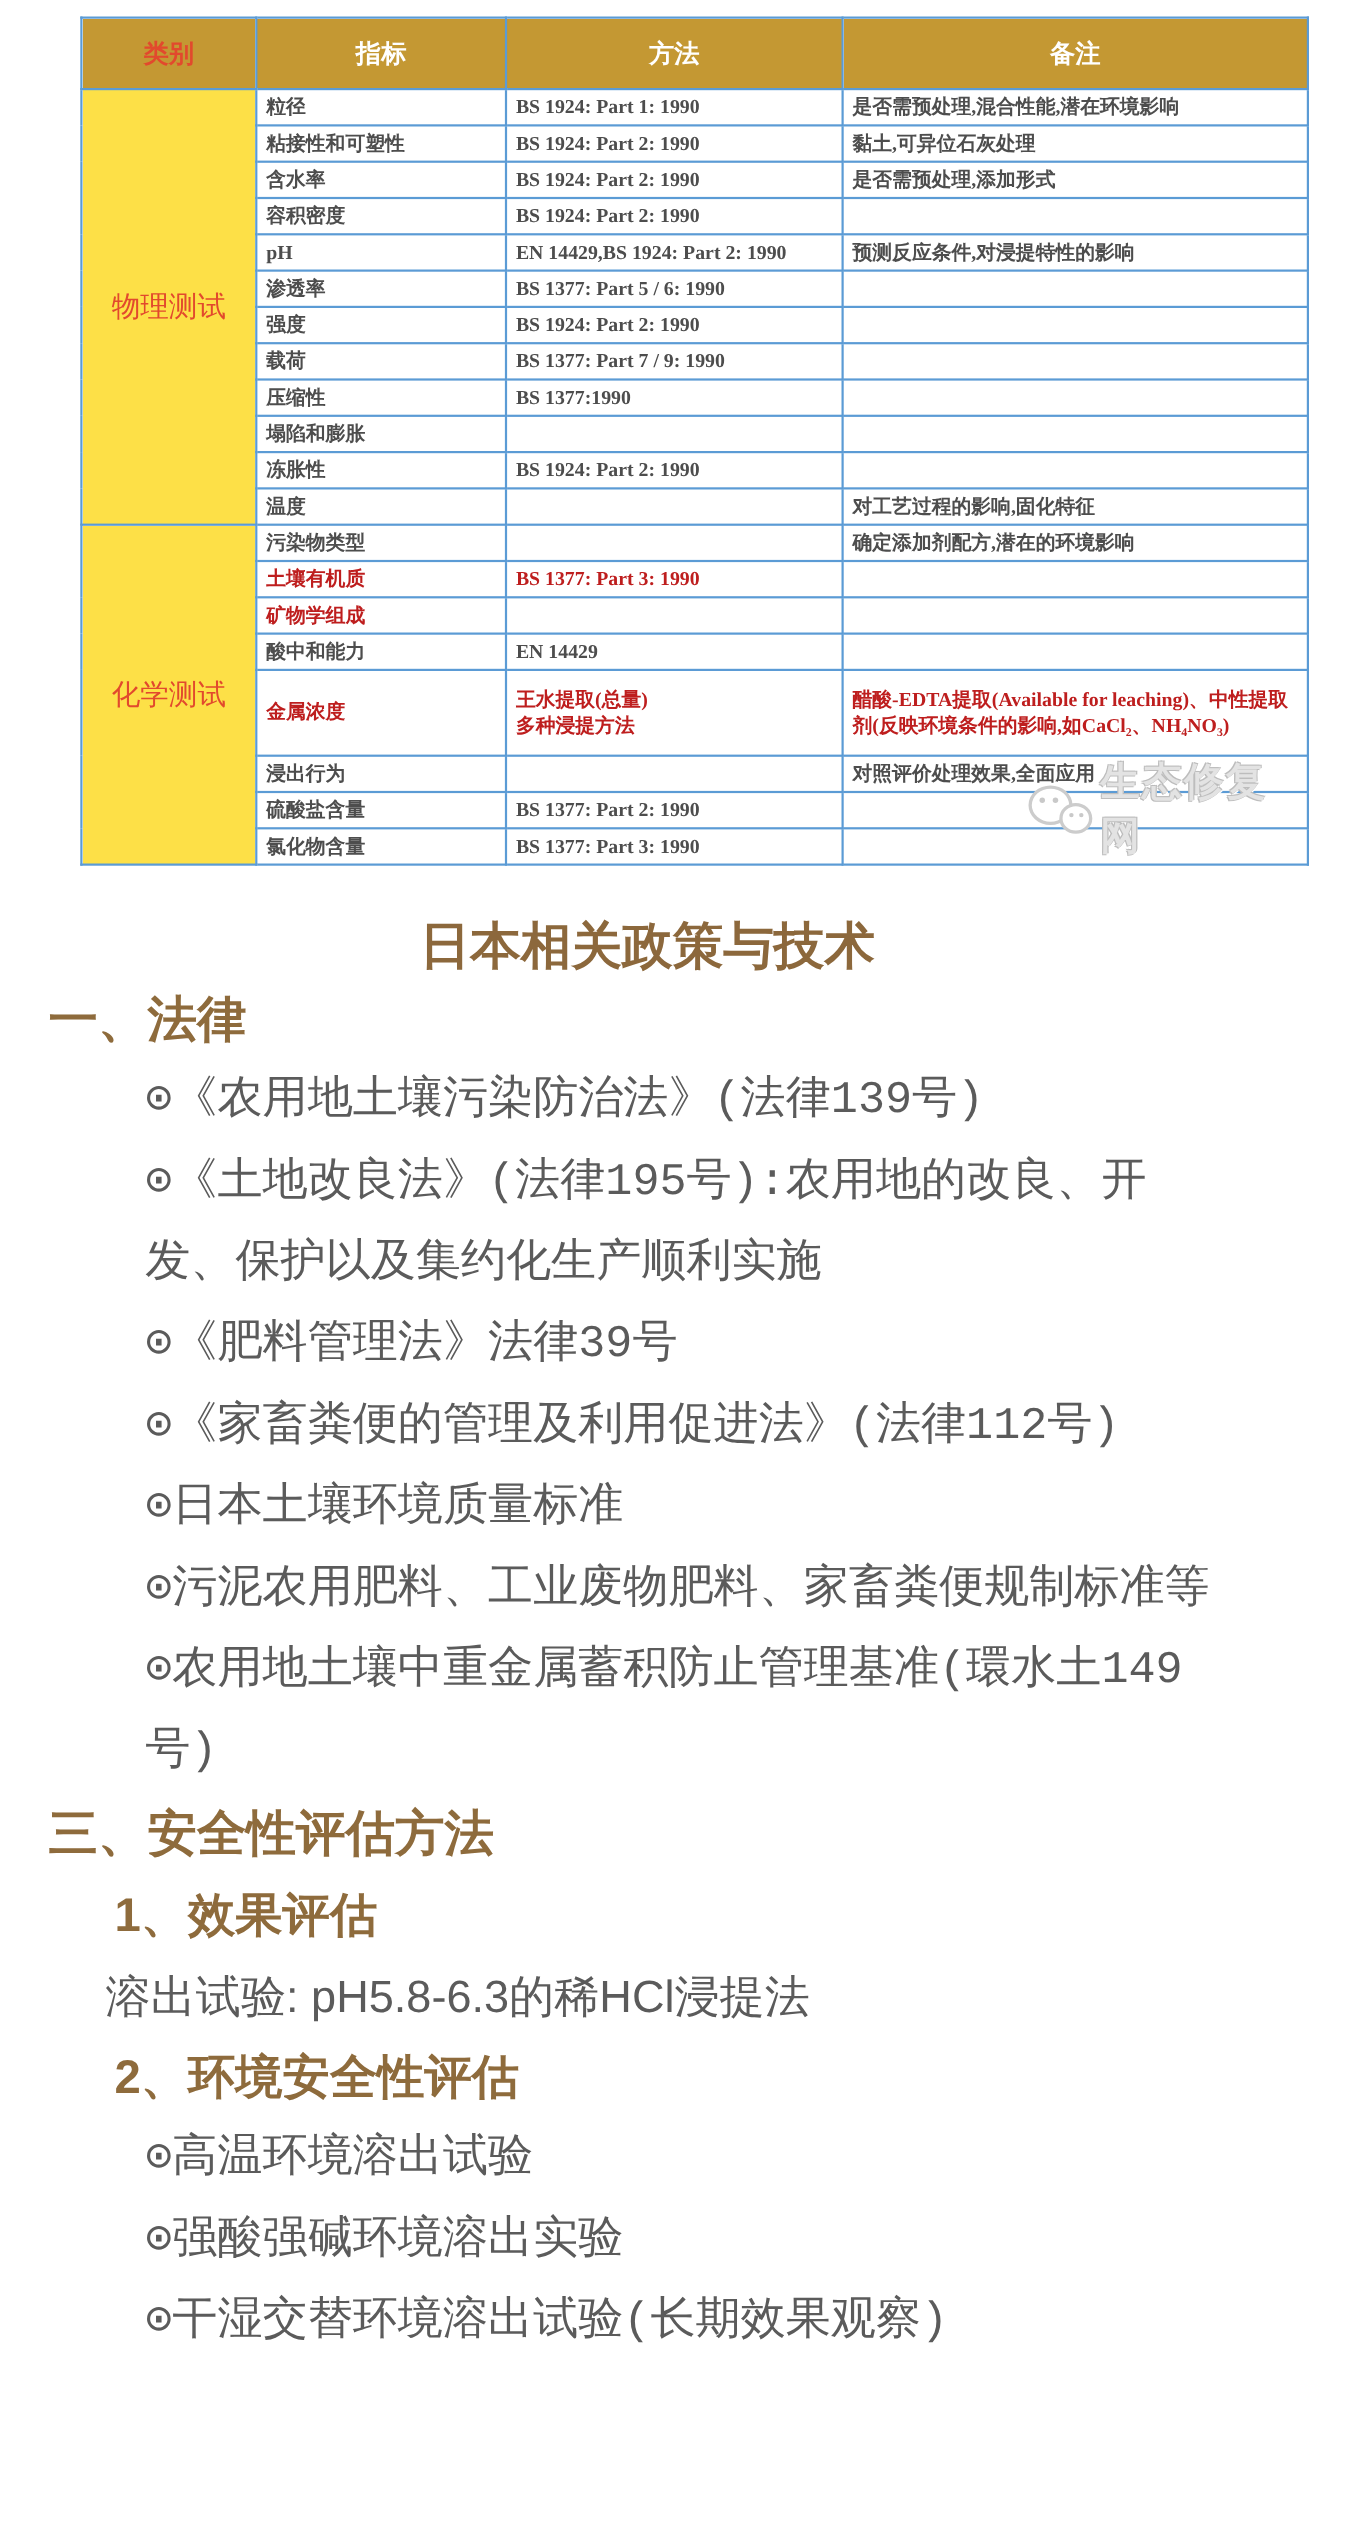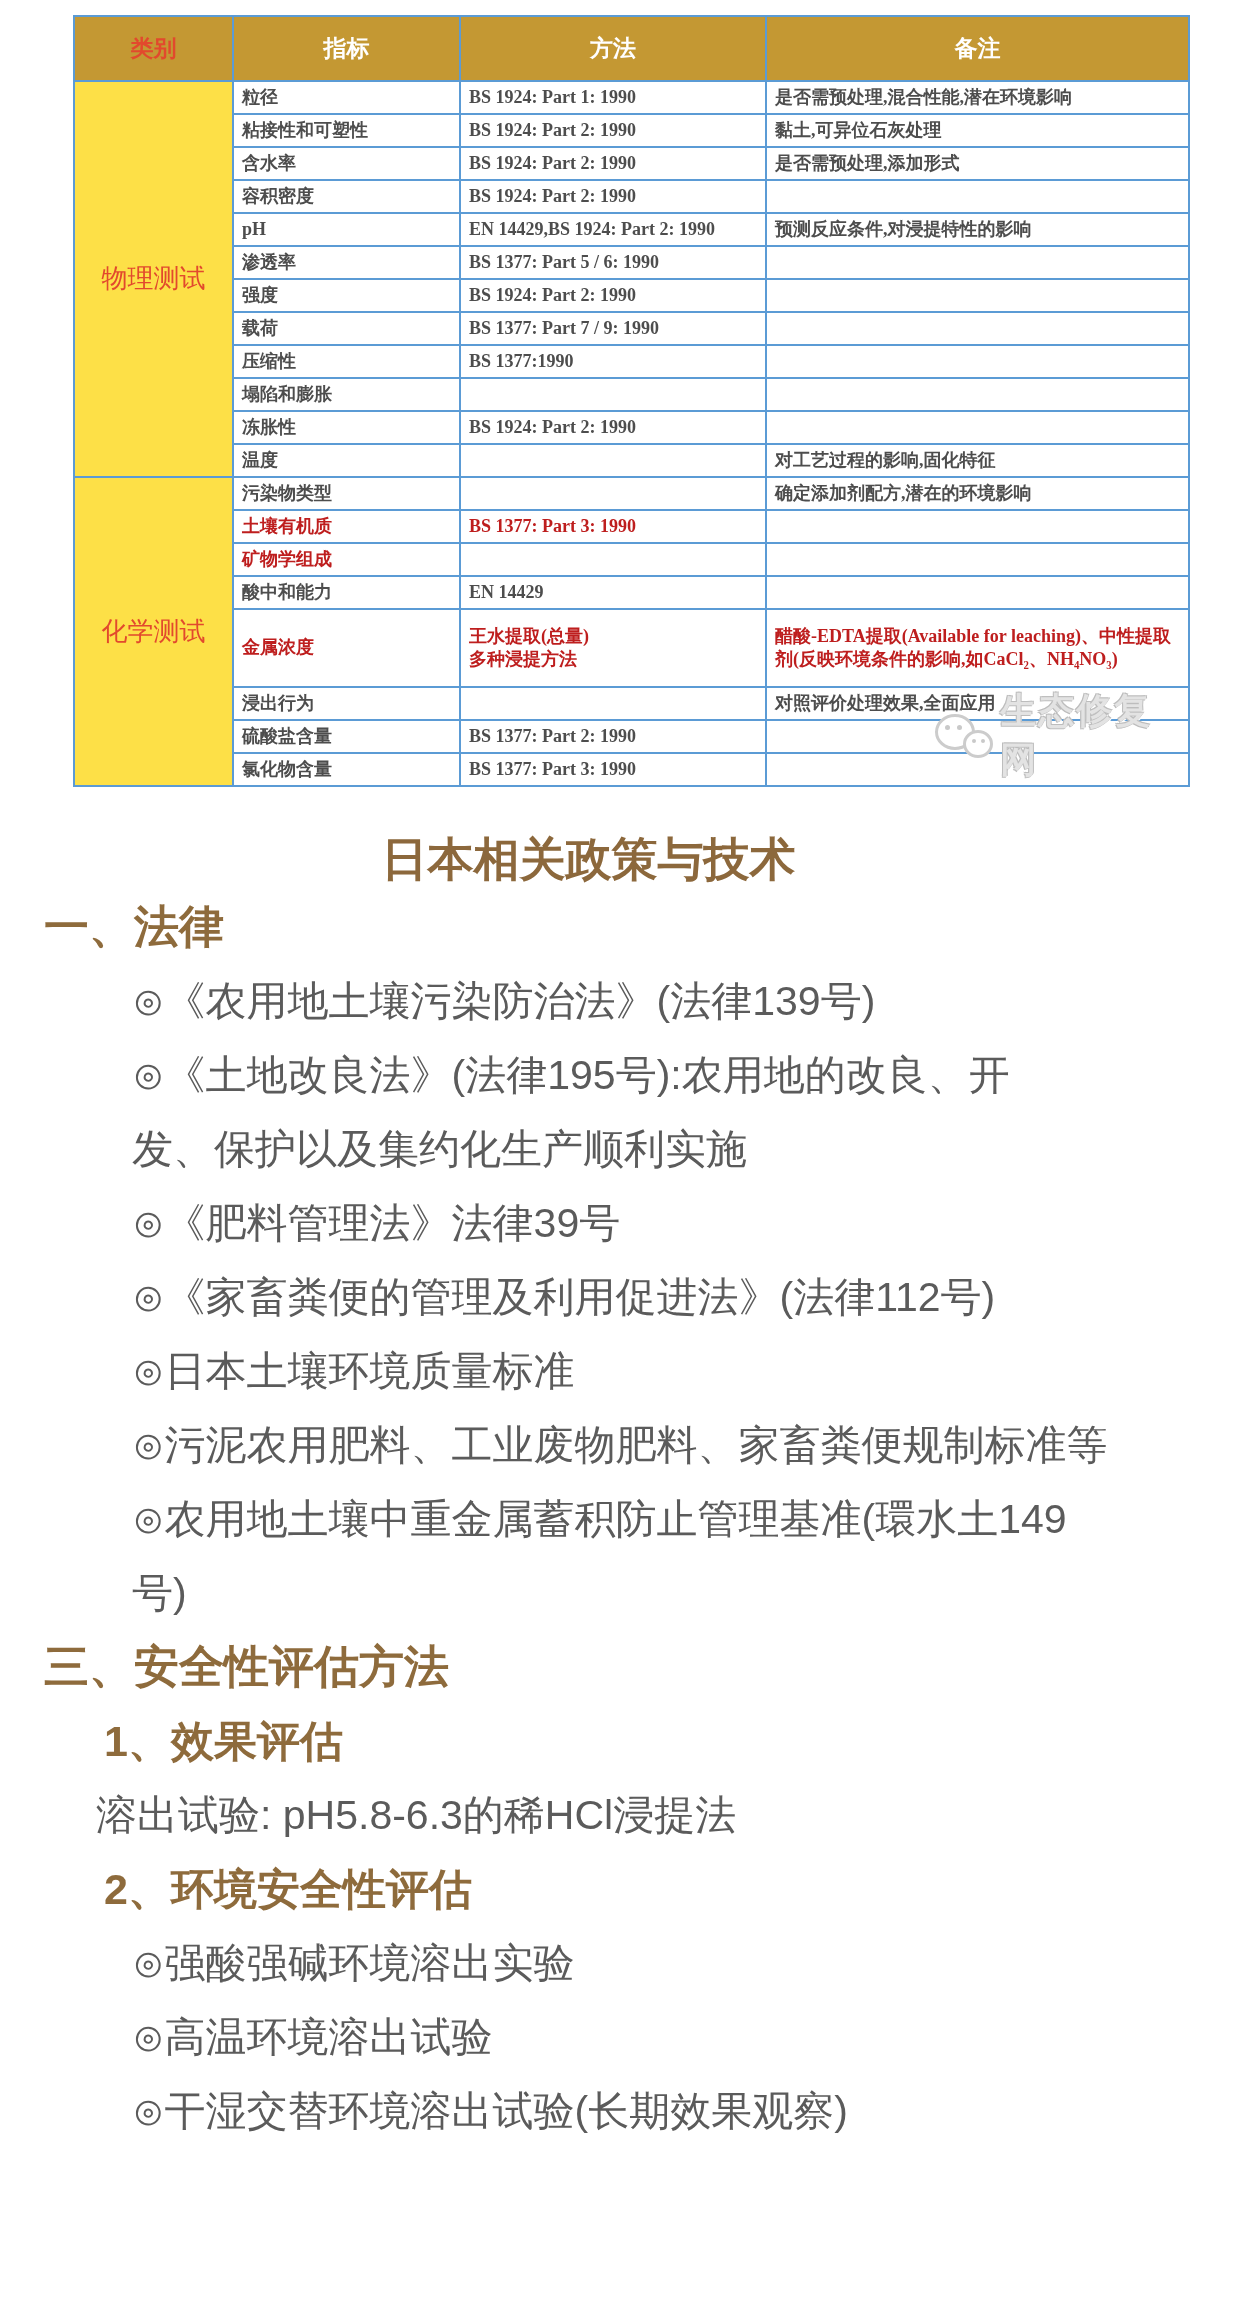--- a/index.html
+++ b/index.html
@@ -72,20 +72,21 @@
     font-size:45px; font-weight:bold; color:#8E6B3C; margin:0 40px 0 44px;
     line-height:74px;
   }
   .s {
     font-size:43px; font-weight:bold; color:#8E6B3C; margin:0 40px 0 104px;
     line-height:74px;
   }
   .b {
     font-size:41px; color:#5B5B5B; margin:0 40px 0 132px; line-height:74px;
     white-space:pre-line;
+    font-family:Liberation Mono, monospace;
   }
   .p { font-size:41px; color:#5B5B5B; margin:0 40px 0 96px; line-height:74px; }
   .p2 { font-size:41px; color:#5B5B5B; margin:0 40px 0 145px; line-height:74px; }
 </style>
 </head>
 <body>
 
 <div class="table-wrap">
   <table class="spec">
     <colgroup>
@@ -228,16 +229,16 @@
   <div class="b">⊙《肥料管理法》法律39号</div>
   <div class="b">⊙《家畜粪便的管理及利用促进法》(法律112号)</div>
   <div class="b">⊙日本土壤环境质量标准</div>
   <div class="b">⊙污泥农用肥料、工业废物肥料、家畜粪便规制标准等</div>
   <div class="b">⊙农用地土壤中重金属蓄积防止管理基准(環水土149
 号)</div>
   <div class="h">三、安全性评估方法</div>
   <div class="s">1、效果评估</div>
   <div class="p">溶出试验: pH5.8-6.3的稀HCl浸提法</div>
   <div class="s">2、环境安全性评估</div>
+  <div class="b">⊙高温环境溶出试验</div>
   <div class="b">⊙强酸强碱环境溶出实验</div>
-  <div class="b">⊙高温环境溶出试验</div>
   <div class="b">⊙干湿交替环境溶出试验(长期效果观察)</div>
 </div>
 
 </body></html>

